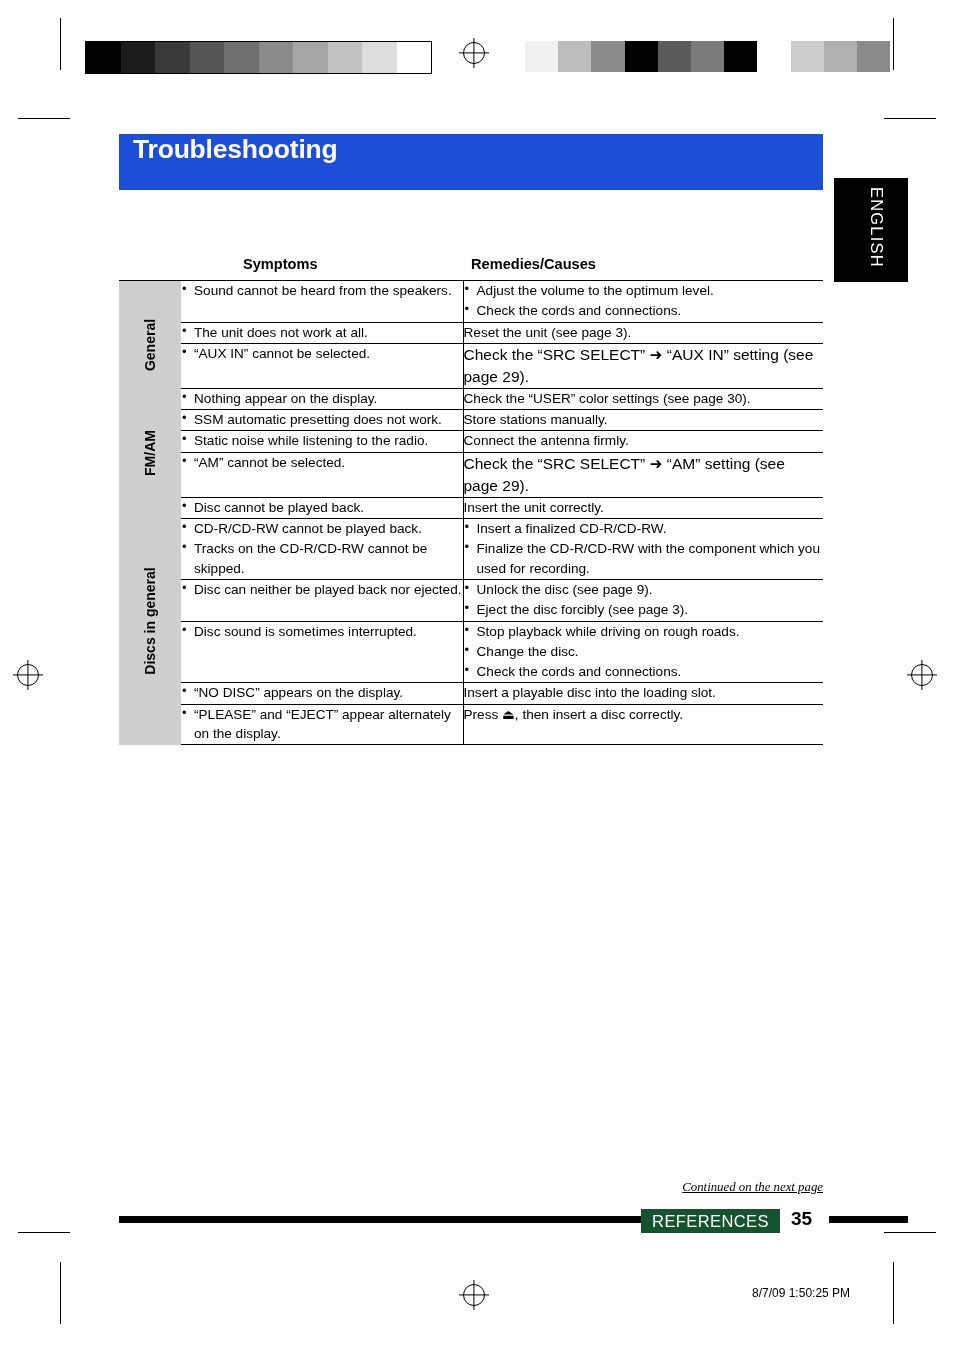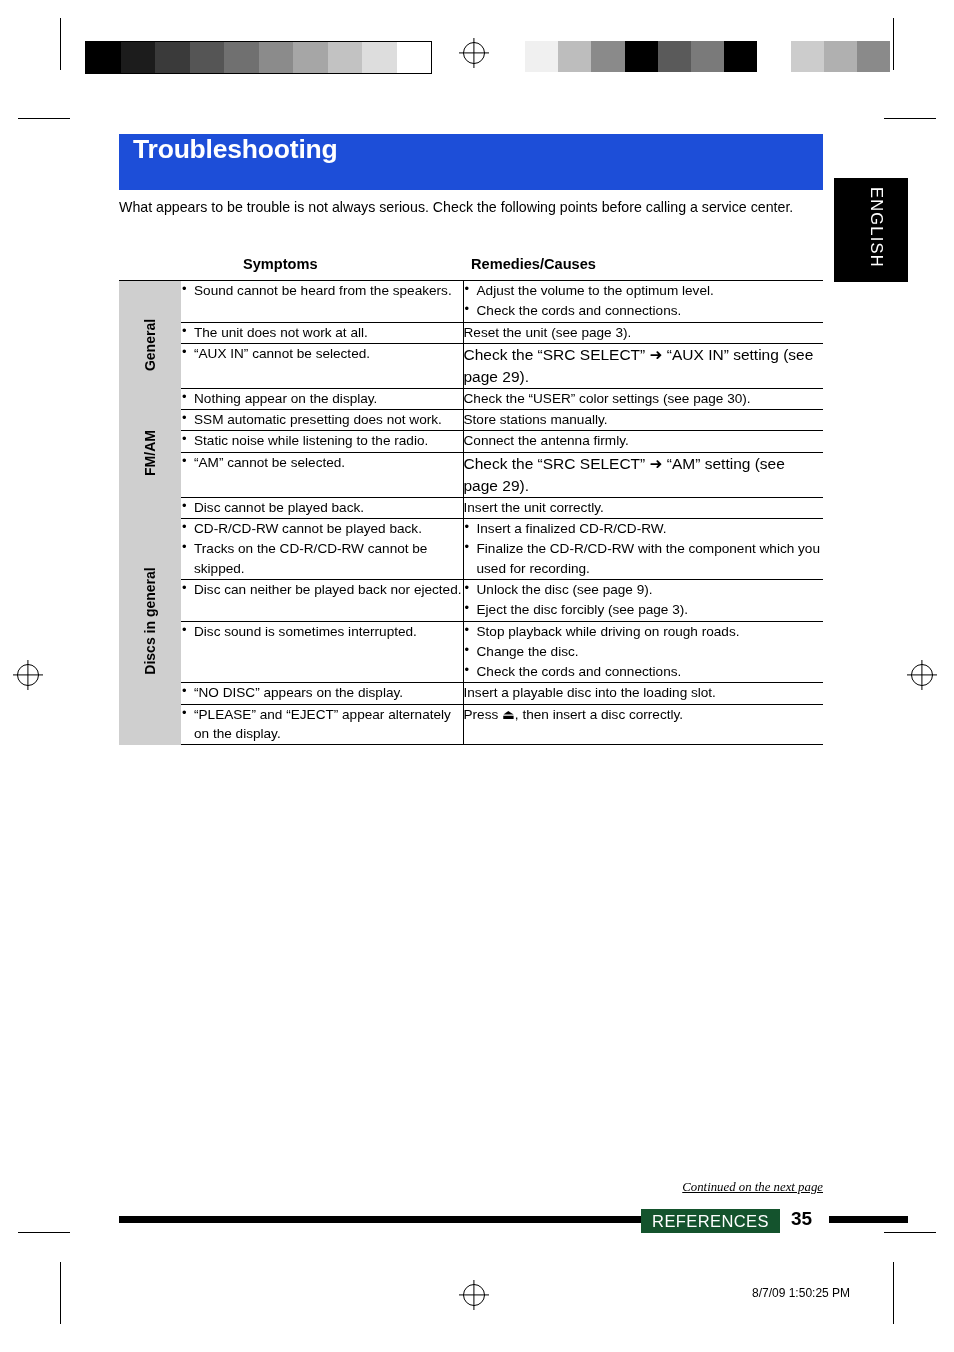--- a/index.html
+++ b/index.html
@@ -294,21 +294,20 @@
   <span style="width:9.1%; background:#b0b0b0;"></span>
   <span style="width:9.1%; background:#8a8a8a;"></span>
 </div>
 
 <div class="page">
 
   <div class="title-band">
     <h1>Troubleshooting</h1>
   </div>
 
-  <div class="intro">What appears to be trouble is not always serious. Check the following points before calling a service center.</div>
 
   <div class="side-tab">
     <span>ENGLISH</span>
   </div>
 
   <table class="tbl">
     <colgroup>
       <col class="col-cat">
         <col class="col-sym">
         <col class="col-rem">

